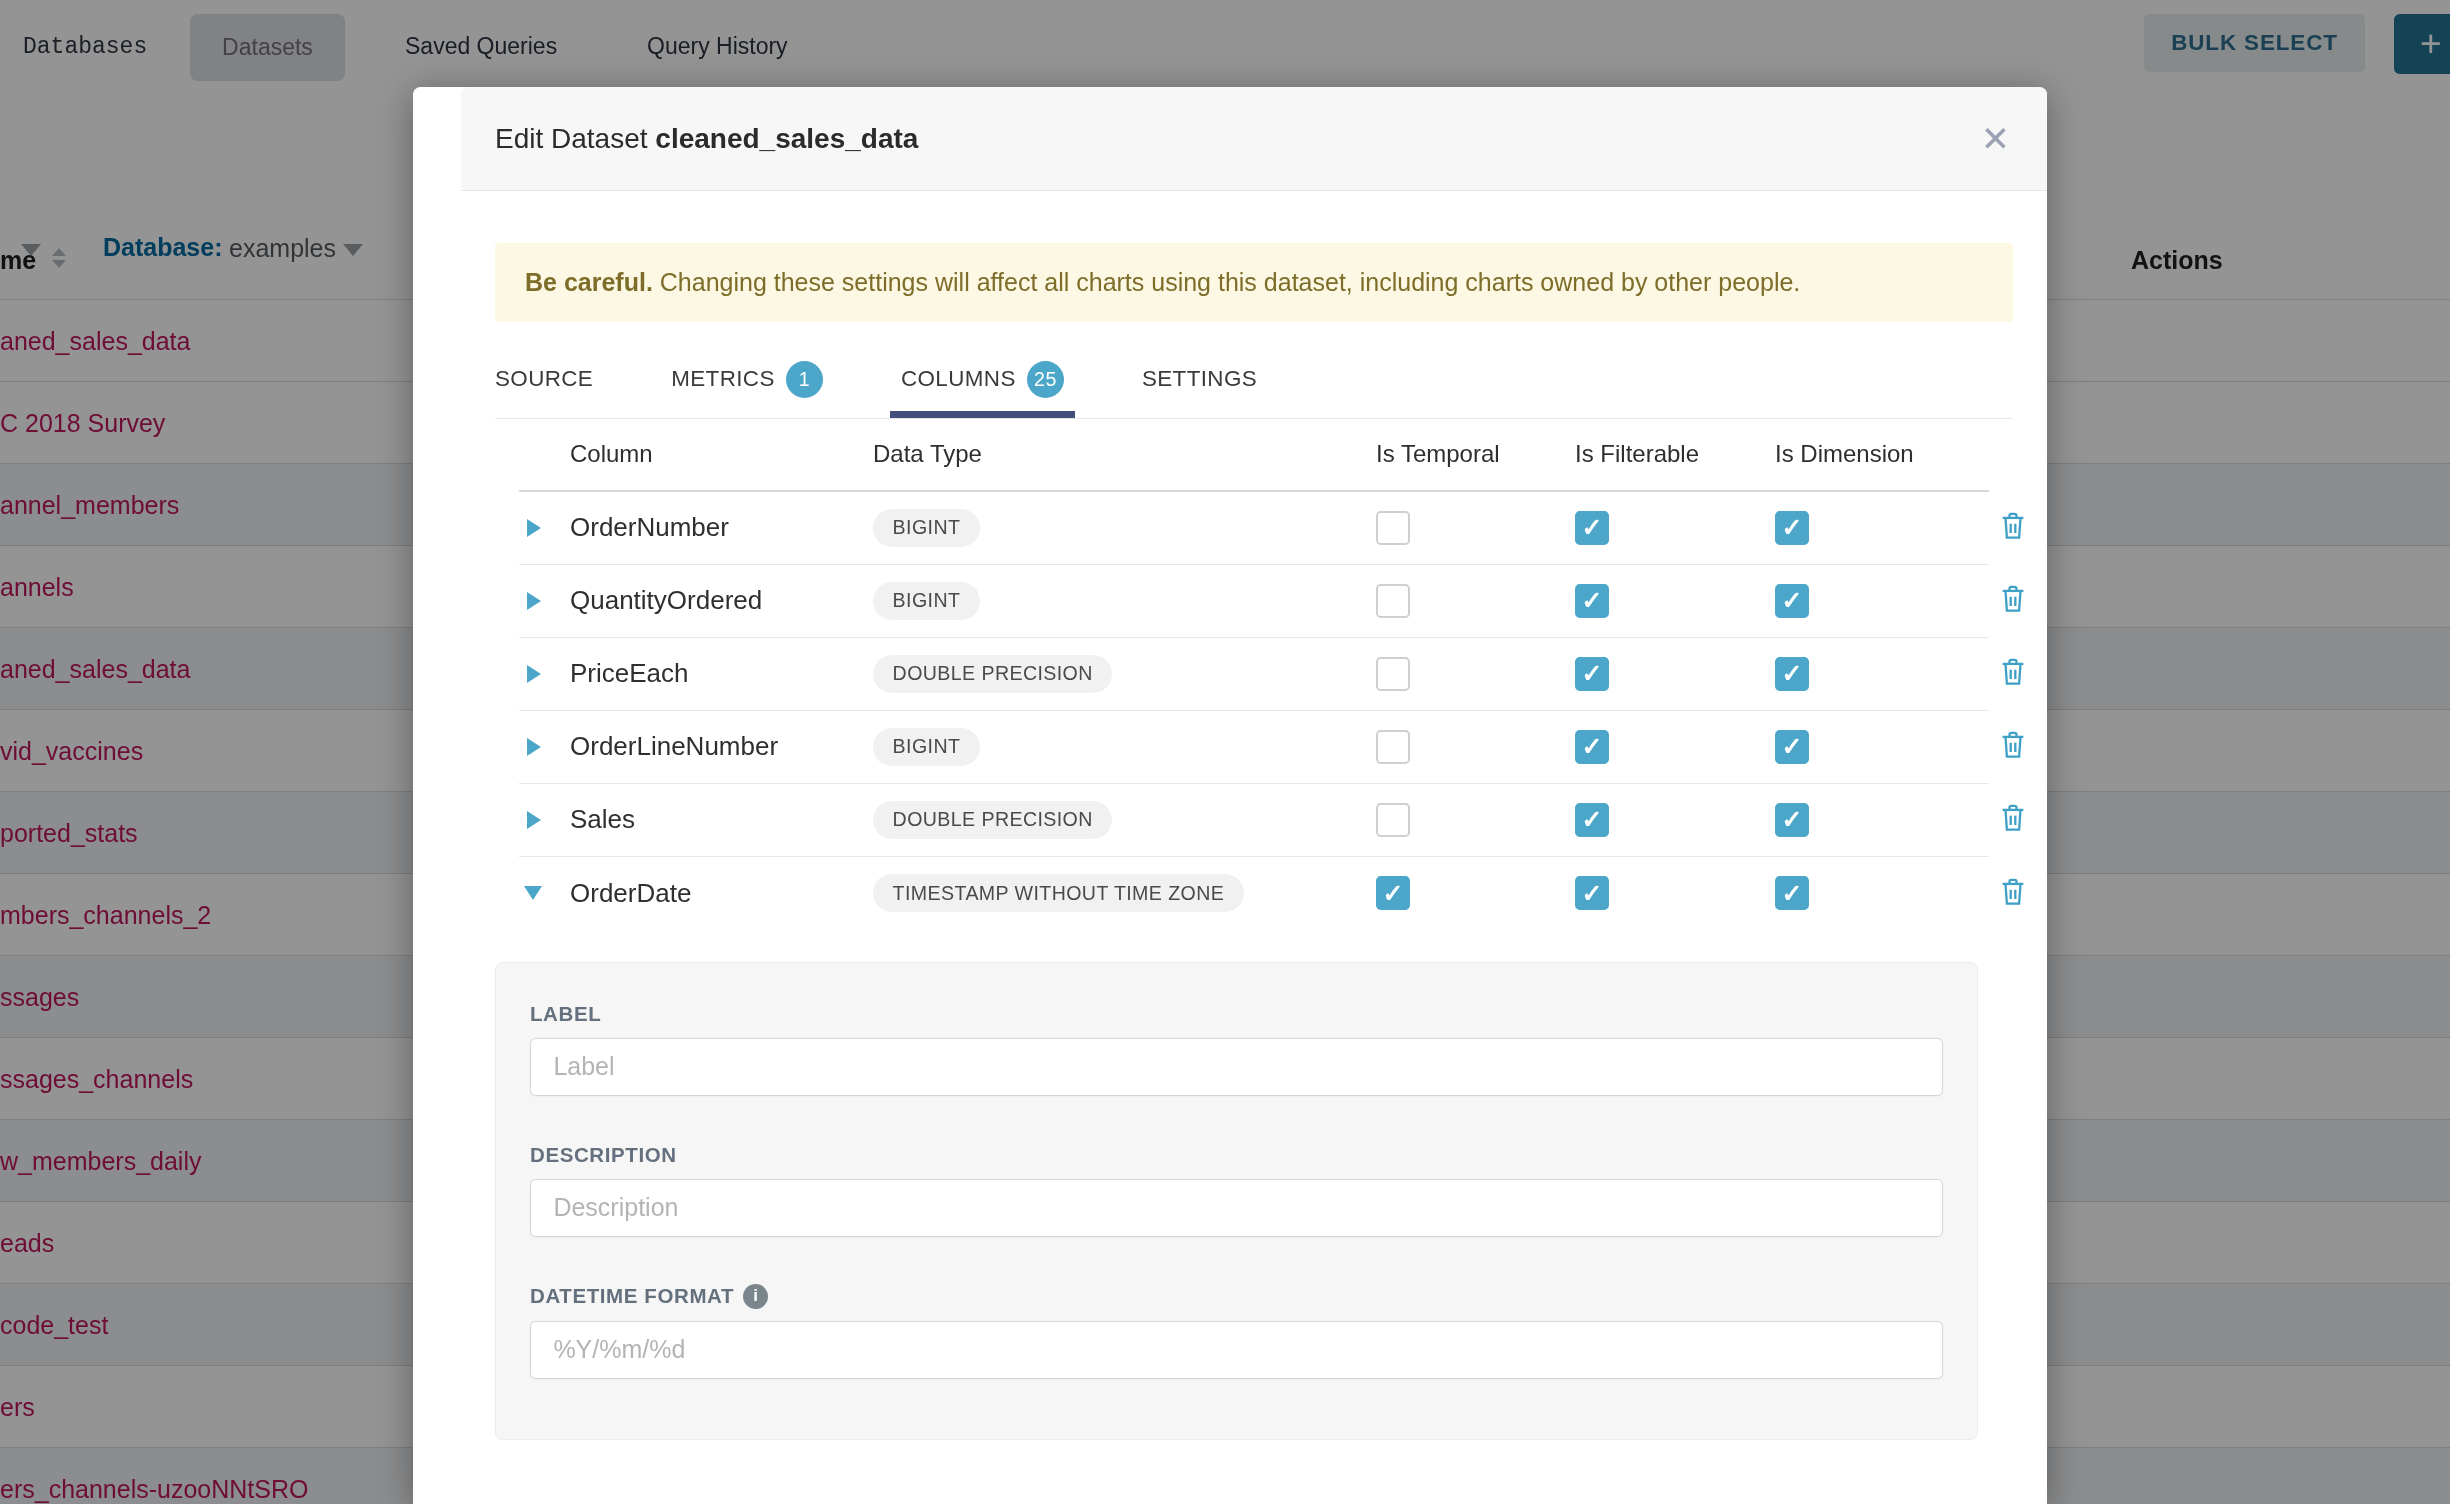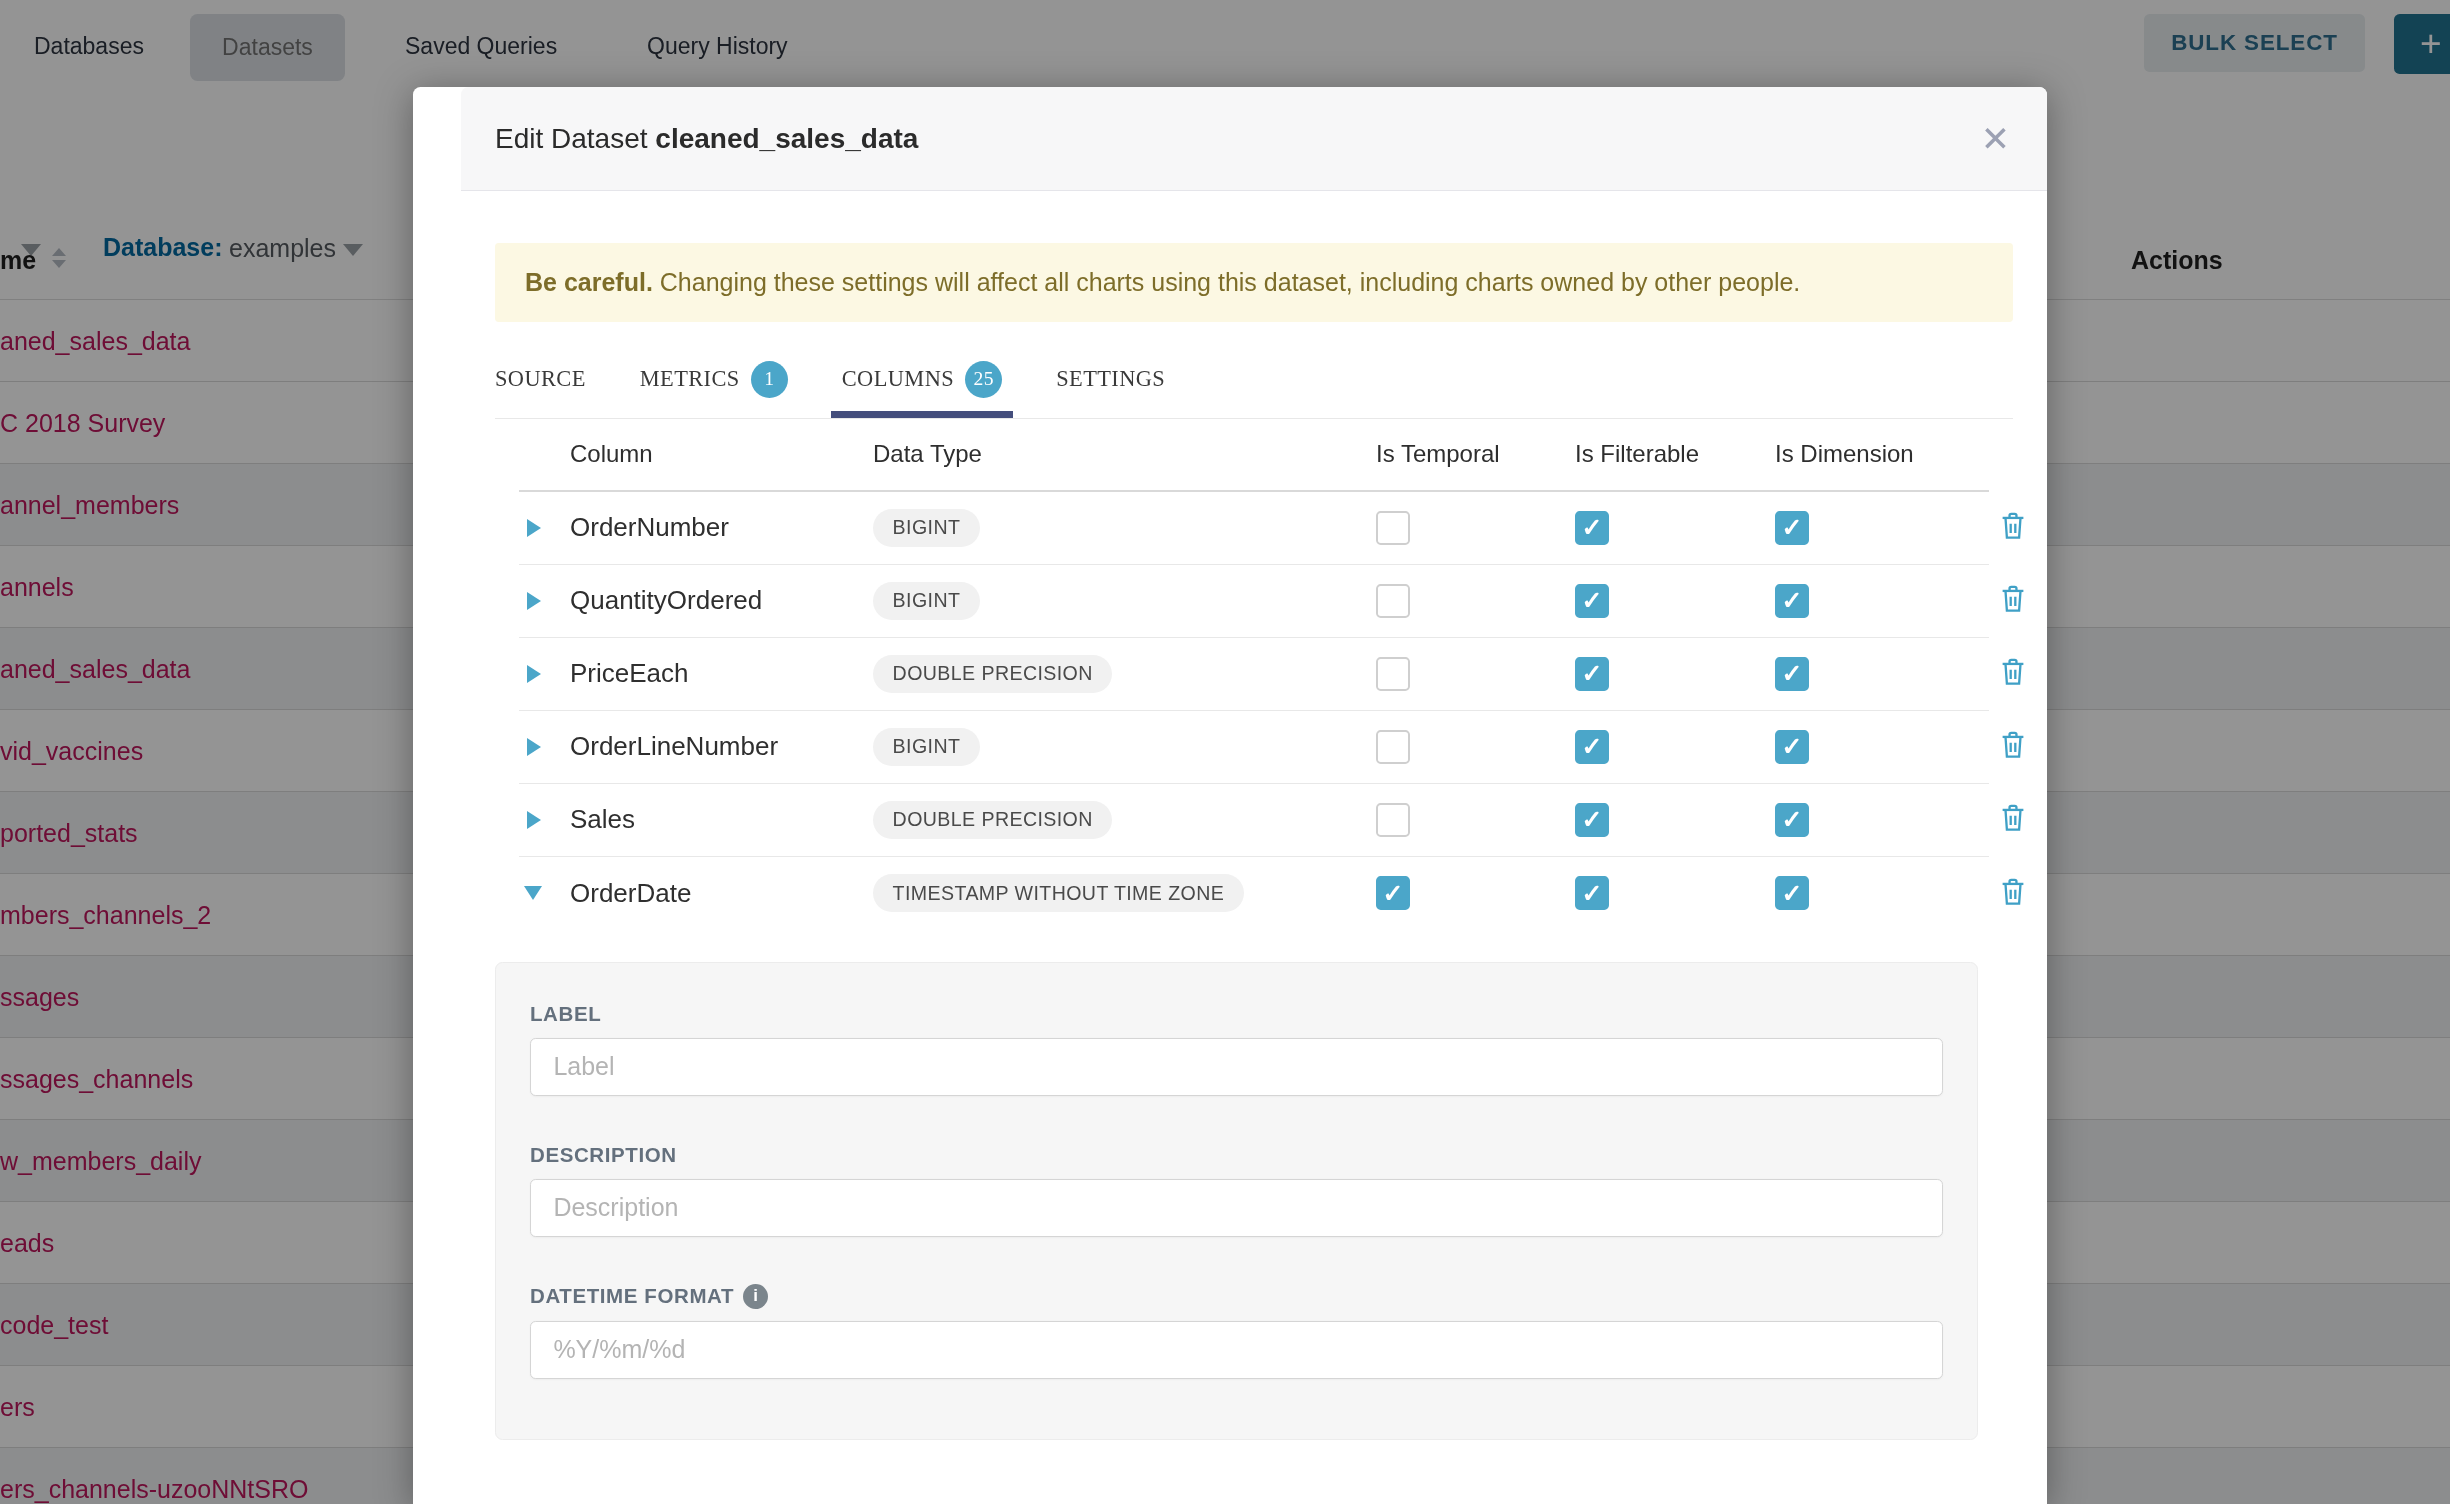--- a/index.html
+++ b/index.html
@@ -55,22 +55,22 @@
   .modal-header { height:104px; background:#f7f7f8; border-bottom:0.9px solid #e5e5ea;
                   display:flex; align-items:center; padding:0 37px 0 34px; border-radius:7.5px 7.5px 0 0; }
   .modal-title { font-size:28px; color:#2b2b2b; }
   .modal-title b { font-weight:700; }
   .modal-close { margin-left:auto; font-size:35px; color:#9ca1b3; line-height:1; cursor:pointer; }
 
   .warn { margin:52px 34px 0 34px; background:#fcf8e3; border-radius:3.7px; padding:25px 30px;
           font-size:25px; color:#7d6d29; }
   .warn b { font-weight:700; }
 
-  .tabbar { margin:18.6px 34px 0 34px; height:78px; display:flex; align-items:flex-end; gap:54px;
-            border-bottom:0.9px solid #e8e8e8;font-family:Liberation Serif, serif; }
+  .tabbar { margin:18.6px 34px 0 34px; height:78px; display:flex; align-items:flex-end; gap:78px;
+            border-bottom:0.9px solid #e8e8e8; }
   .tab { position:relative; height:100%; display:flex; align-items:center; gap:11.2px;
          font-size:22.4px; letter-spacing:0.4px; color:#3a3a3a; cursor:pointer; }
   .tab .badge { width:37px; height:37px; border-radius:50%; background:#4ba6c9; color:#fff;
                 font-size:19.6px; display:flex; align-items:center; justify-content:center; }
   .tab.active::after { content:""; position:absolute; left:-11.2px; right:-11.2px; bottom:-0.9px;
                        height:7.5px; background:#444e7c; }
 
   .cols-table { margin:0 58px; }
   .trow { display:grid; grid-template-columns:51px 303px 503px 199px 200px 224px 1fr;
           align-items:center; height:73px; }
@@ -103,21 +103,21 @@
             font-size:17px; font-weight:700; display:inline-flex; align-items:center;
             justify-content:center; font-style:normal; }
 </style>
 </head>
 <body>
 
 <div class="stage">
 
   <div class="bg">
 
-    <div class="nav-tab" style="left:34px;">
+    <div class="nav-tab" style="left:23px;font-family:Liberation Mono, monospace;">
       <span>Databases</span>
     </div>
     <div class="nav-pill">
       <span>Datasets</span>
     </div>
     <div class="nav-tab" style="left:405px;justify-content:center;">
       <span>Saved Queries</span>
     </div>
     <div class="nav-tab" style="left:647px;">
       <span>Query History</span>

